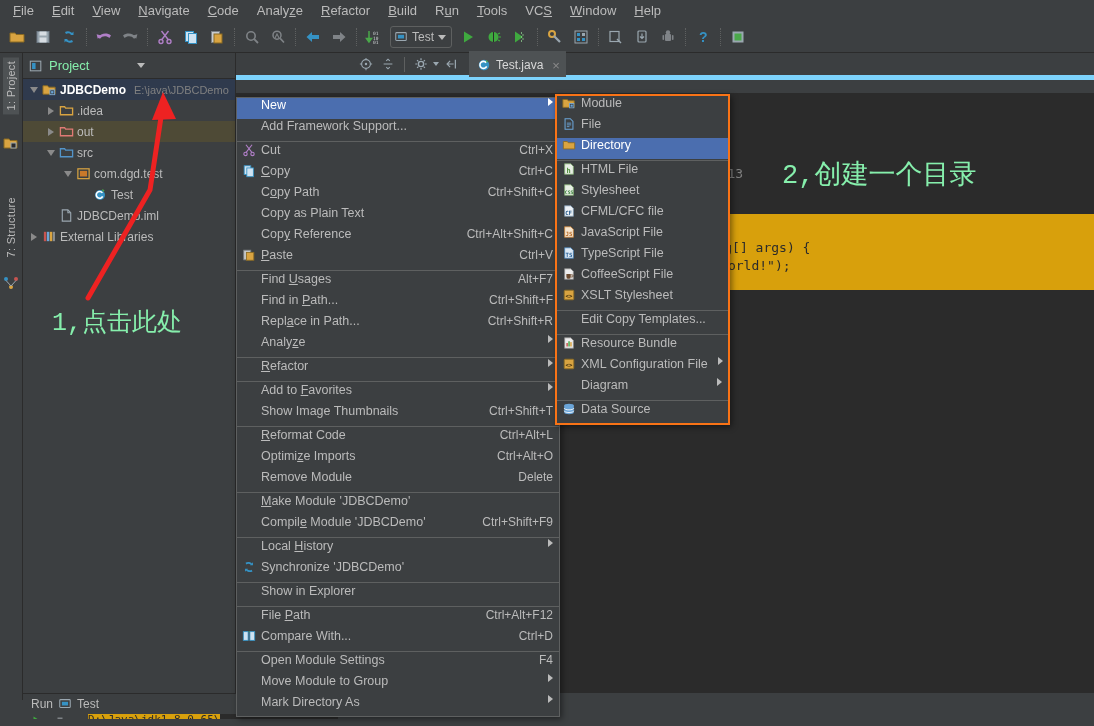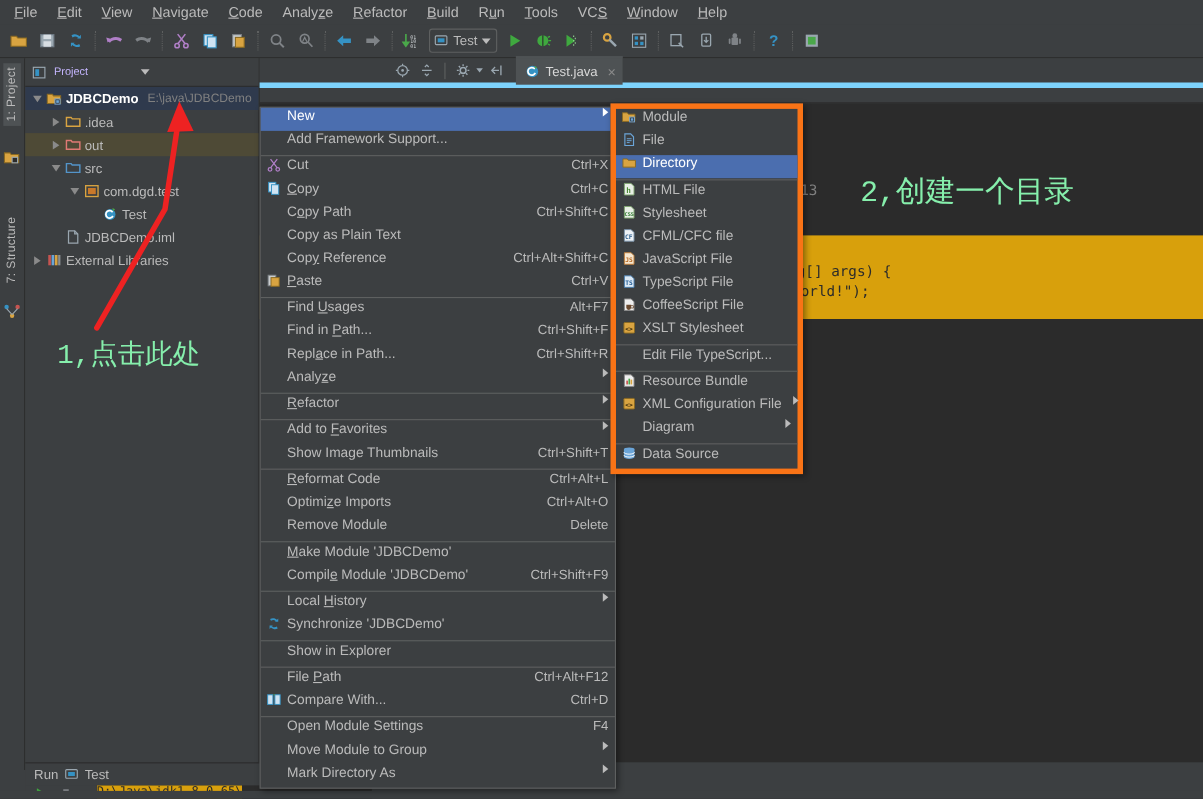--- a/index.html
+++ b/index.html
@@ -94,21 +94,21 @@
     border-right: 1px solid #2b2b2b;
   }
   .proj-header {
     height: 26px;
     display: flex; align-items: center;
     background: #3c3f41;
     border-bottom: 1px solid #2b2b2b;
     padding-left: 6px;
     gap: 6px;
   }
-  .proj-header .ph-title { font-size: 10px; color: #c4b5fd; }
+  .proj-header .ph-title { font-size: 13px; color: #86efac; }
   .tree { padding-top: 0px; position: relative; }
   .trow {
     height: 21px;
     display: flex; align-items: center;
     font-size: 12px;
     color: #bbbbbb;
     white-space: nowrap;
     padding-right: 4px;
   }
   .trow.sel-proj { background: #2f3a4d; color: #ffffff; }
@@ -203,21 +203,21 @@
     border-bottom: 4px solid transparent;
     border-left: 5px solid #bbbbbb;
   }
   .mi.sel .mi-arrow { border-left-color: #ffffff; }
   .msep { height: 1px; background: #5e6060; margin: 1px 0; }
 
   
   .submenu {
     position: absolute; left: 555px; top: 94px; width: 175px;
     background: #3c3f41;
-    border: 5px solid #f97316;
+    border: 2px solid #f97316;
     box-shadow: 2px 2px 6px rgba(0,0,0,.45);
     z-index: 50;
   }
 
   
   .runbar {
     position: absolute; left: 23px; top: 693px; width: 537px; height: 21px;
     background: #3c3f41;
     display: flex; align-items: center;
     gap: 5px; padding-left: 8px;
@@ -913,21 +913,21 @@
           <svg width="14" height="14" viewBox="0 0 16 16">
             <rect x="2.5" y="2.5" width="11" height="11" rx="1" fill="#d9a441" stroke="#8a6a22"></rect>
             <text x="4" y="11.5" font-size="6.5" fill="#3a2a0a" font-family="monospace" font-weight="bold">&lt;&gt;</text>
           </svg>
         </span>
         <span class="mi-label">XSLT Stylesheet</span>
       </div>
       <div class="msep"></div>
       <div class="mi">
         <span class="mi-icon"></span>
-        <span class="mi-label">Edit File TypeScript...</span>
+        <span class="mi-label">Edit Copy Templates...</span>
       </div>
       <div class="msep"></div>
       <div class="mi">
         <span class="mi-icon">
           <svg width="14" height="14" viewBox="0 0 16 16">
             <path d="M3 2h7l3 3v9H3z" fill="#eeeeee" stroke="#8a8a8a"></path>
             <rect x="5" y="8" width="1.7" height="4" fill="#c75450"></rect>
             <rect x="7.2" y="6" width="1.7" height="6" fill="#4aa84a"></rect>
             <rect x="9.4" y="7" width="1.7" height="5" fill="#d9a441"></rect>
           </svg>

